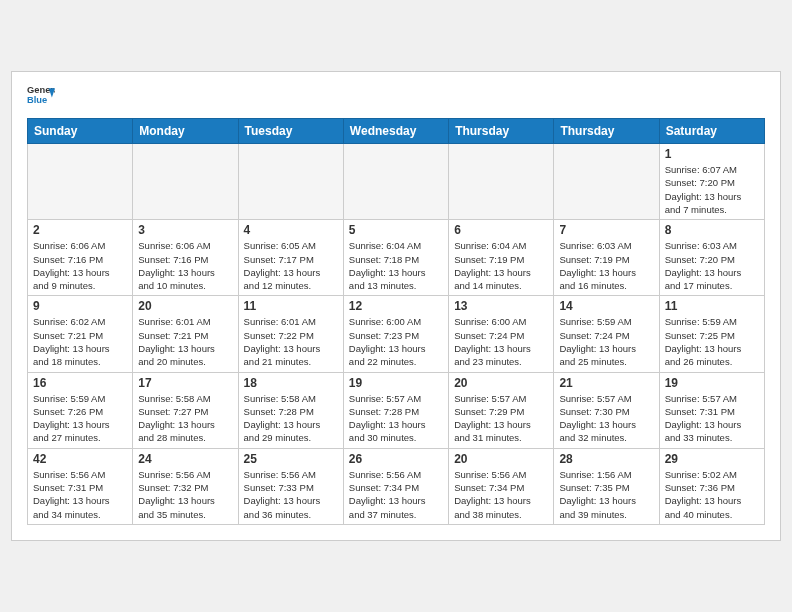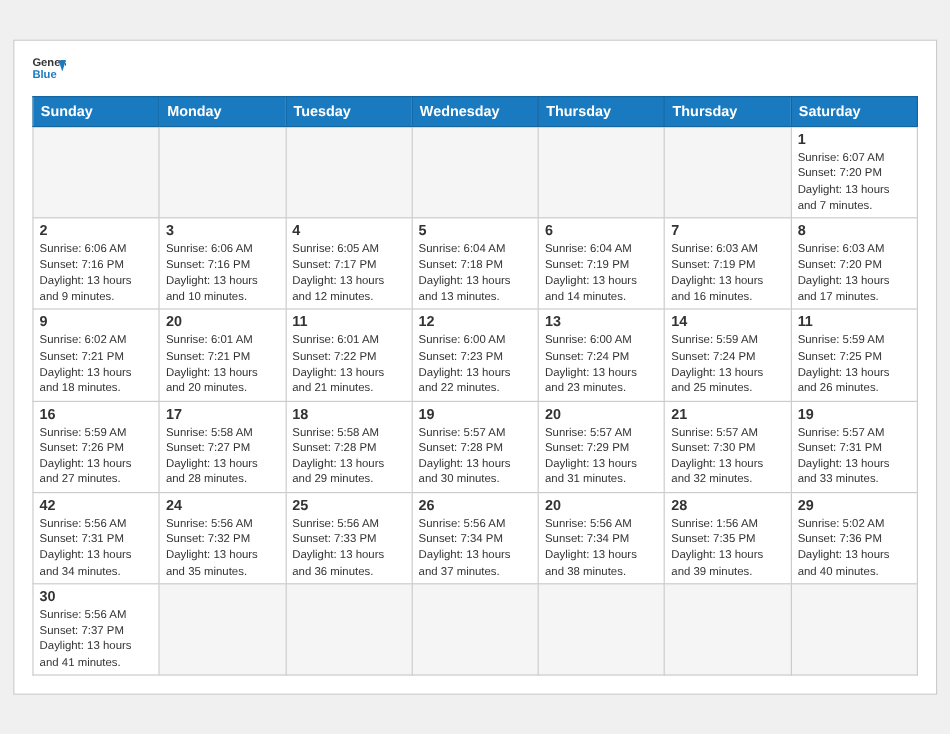--- a/index.html
+++ b/index.html
@@ -298,29 +298,15 @@
 Sunset: 7:35 PM
 Daylight: 13 hours and 39 minutes.</div>
           </td>
           <td>
             <span class="day-number">29</span>
             <div class="day-info">Sunrise: 5:02 AM
 Sunset: 7:36 PM
 Daylight: 13 hours and 40 minutes.</div>
           </td>
         </tr>
-        <tr>
-          <td>
-            <span class="day-number">30</span>
-            <div class="day-info">Sunrise: 5:56 AM
-Sunset: 7:37 PM
-Daylight: 13 hours and 41 minutes.</div>
-          </td>
-          <td class="empty"></td>
-          <td class="empty"></td>
-          <td class="empty"></td>
-          <td class="empty"></td>
-          <td class="empty"></td>
-          <td class="empty"></td>
-        </tr>
       </tbody>
   </table>
 </div>
 
 </body></html>

